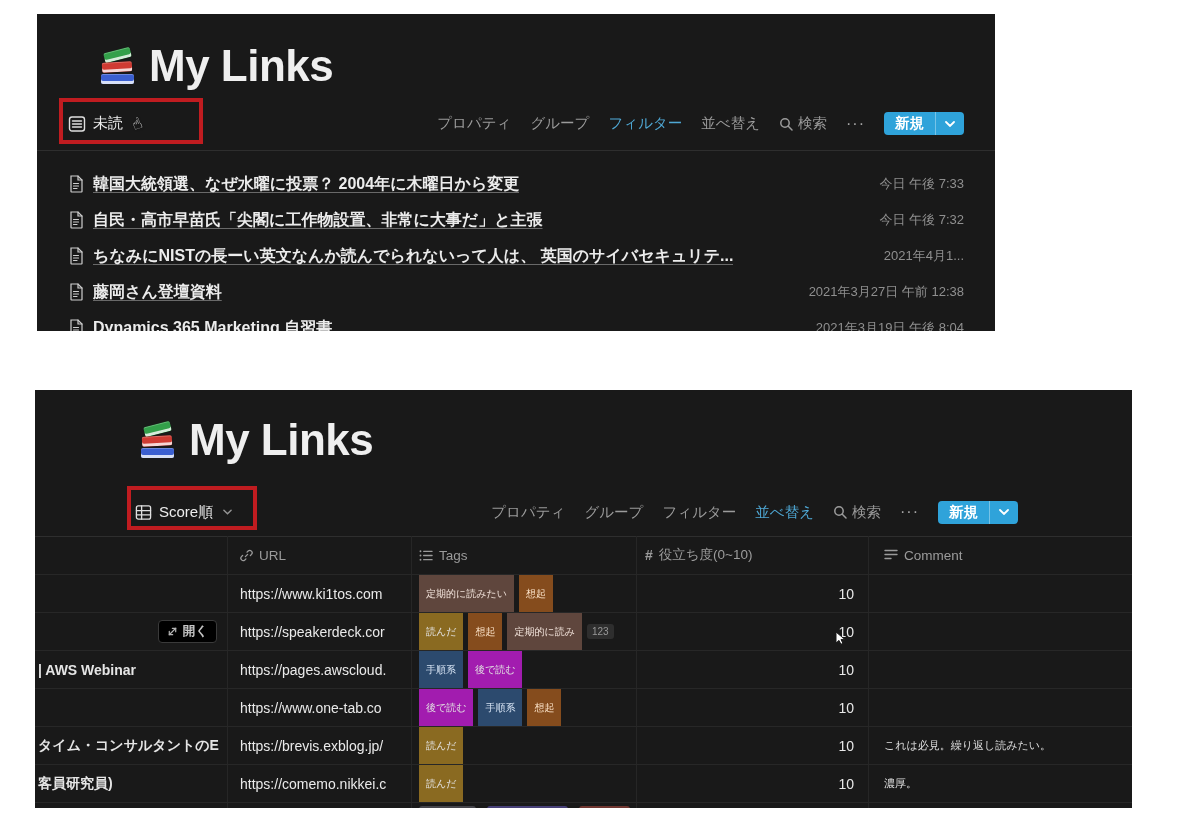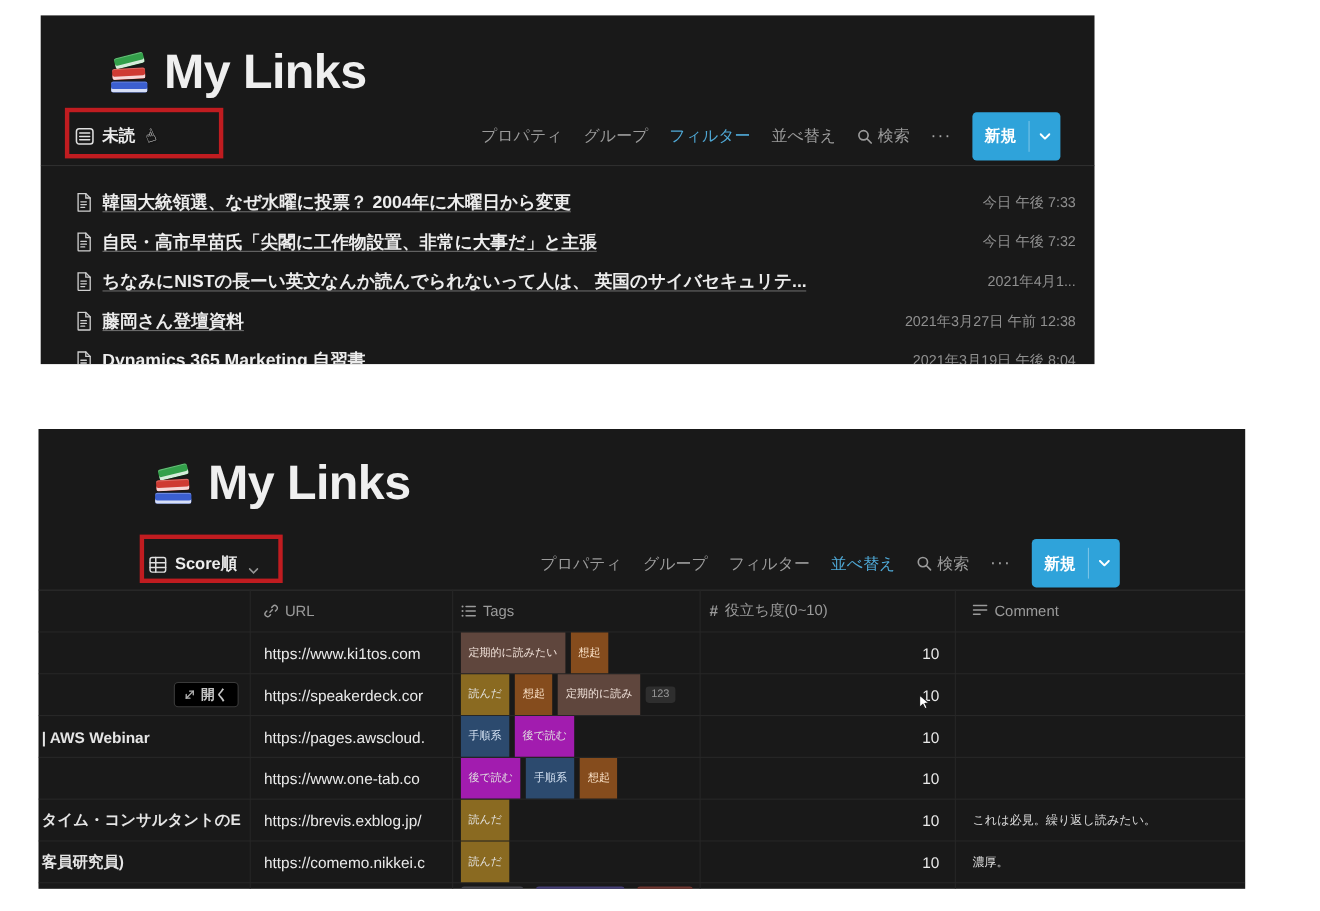--- a/index.html
+++ b/index.html
@@ -19,49 +19,49 @@
   .books .bk { position:absolute; height:10px; border-radius:2px;
                box-shadow: inset 0 -3px 0 rgba(255,255,255,.8), inset 0 1px 0 rgba(255,255,255,.25); }
   .books .bk1 { width:27px; left:5px; top:2px;  background:#33a04a; transform:rotate(-14deg); }
   .books .bk2 { width:30px; left:3px; top:14px; background:#cf3b33; transform:rotate(-3deg); }
   .books .bk3 { width:33px; left:2px; top:26px; background:#3b5fd0; }
 
   
   .view-row { position:absolute; display:flex; align-items:center; }
   #top-panel .view-row    { left:31px; top:87px;  right:31px;  height:45px; }
   #bottom-panel .view-row { left:100px; top:103px; right:114px; height:38px; }
-  .view-tab { display:flex; align-items:flex-end; gap:7px; font-size:15px; font-weight:bold; color:#ededed; }
+  .view-tab { display:flex; align-items:center; gap:7px; font-size:15px; font-weight:normal; color:#ededed; }
   .hand-cursor { font-family:"DejaVu Sans",sans-serif; font-size:16px; color:#f0f0f0;
                  transform:rotate(-22deg); display:inline-block; text-shadow:0 1px 2px #000; margin-left:2px; }
   .chev-sm { display:inline-flex; margin-left:3px; opacity:.75; }
 
   
   .toolbar { margin-left:auto; display:flex; align-items:center; gap:19px;
              font-size:14.5px; color:#9b9b9b; white-space:nowrap; }
   .tb-item { cursor:default; }
   .tb-item.active { color:#4fa8d5; }
   .tb-item.more { font-size:16px; letter-spacing:1px; color:#a5a5a5; }
   .tb-search { display:flex; align-items:center; gap:5px; }
-  .new-btn { display:flex; align-items:center; height:44px; background:#2fa3da; border-radius:4px;
+  .new-btn { display:flex; align-items:center; height:23px; background:#2fa3da; border-radius:4px;
              color:#ffffff; font-weight:bold; font-size:14.5px; overflow:hidden; }
   .new-btn .nb-label { padding:0 11px; }
   .new-btn .nb-divider { width:1px; height:28px; background:rgba(255,255,255,.35); }
   .new-btn .nb-chev { padding:0 9px; display:flex; align-items:center; }
 
   .h-divider { position:absolute; left:0; right:0; height:1px; background:#2e2e2e; }
   #top-panel .h-divider { top:136px; }
   #bottom-panel .h-divider { top:146px; }
 
   
   .red-box { position:absolute; border:4px solid #c01c20; z-index:6; pointer-events:none; }
   #top-red-box    { left:22px; top:84px;  width:144px; height:46px; }
   #bottom-red-box { left:92px; top:96px;  width:130px; height:44px; }
 
   
-  .list-rows { position:absolute; left:31px; right:17px; top:152px; }
+  .list-rows { position:absolute; left:31px; right:31px; top:152px; }
   .list-row { height:36px; display:flex; align-items:center; gap:9px; }
   .row-title { font-size:16px; font-weight:bold; color:#ececec; white-space:nowrap; overflow:hidden;
                text-decoration:underline; text-decoration-thickness:1px; text-underline-offset:3px;
                text-decoration-color:rgba(255,255,255,.35); flex:0 1 auto; }
   .row-date { margin-left:auto; padding-left:12px; color:#8f8f8f; font-size:13px; flex:0 0 auto; }
   .icon { display:inline-flex; flex:0 0 auto; }
 
   
   .tbl-header { position:absolute; left:0; right:0; top:146px; height:38px; display:flex;
                 align-items:center; color:#9b9b9b; font-size:13.5px; }

